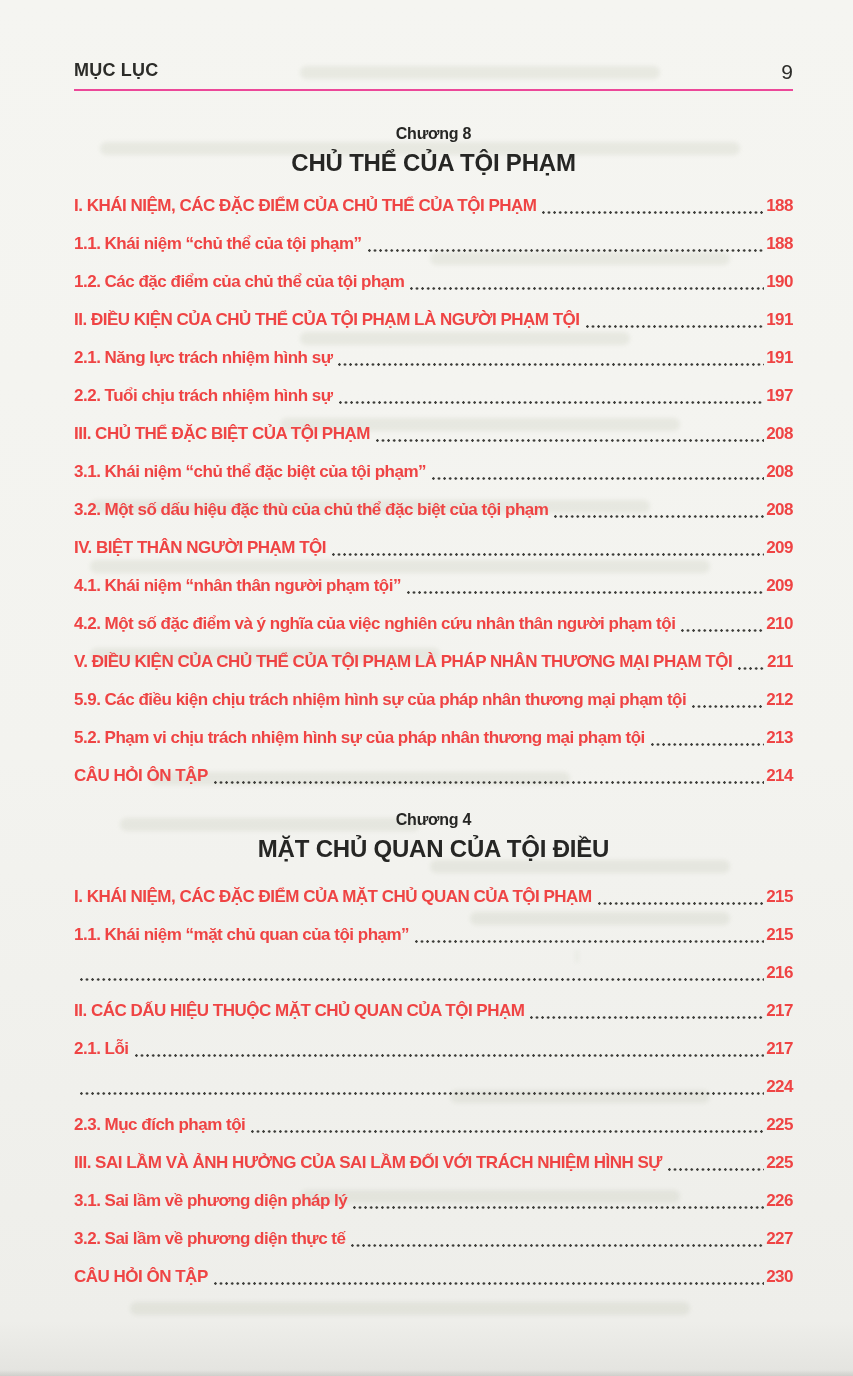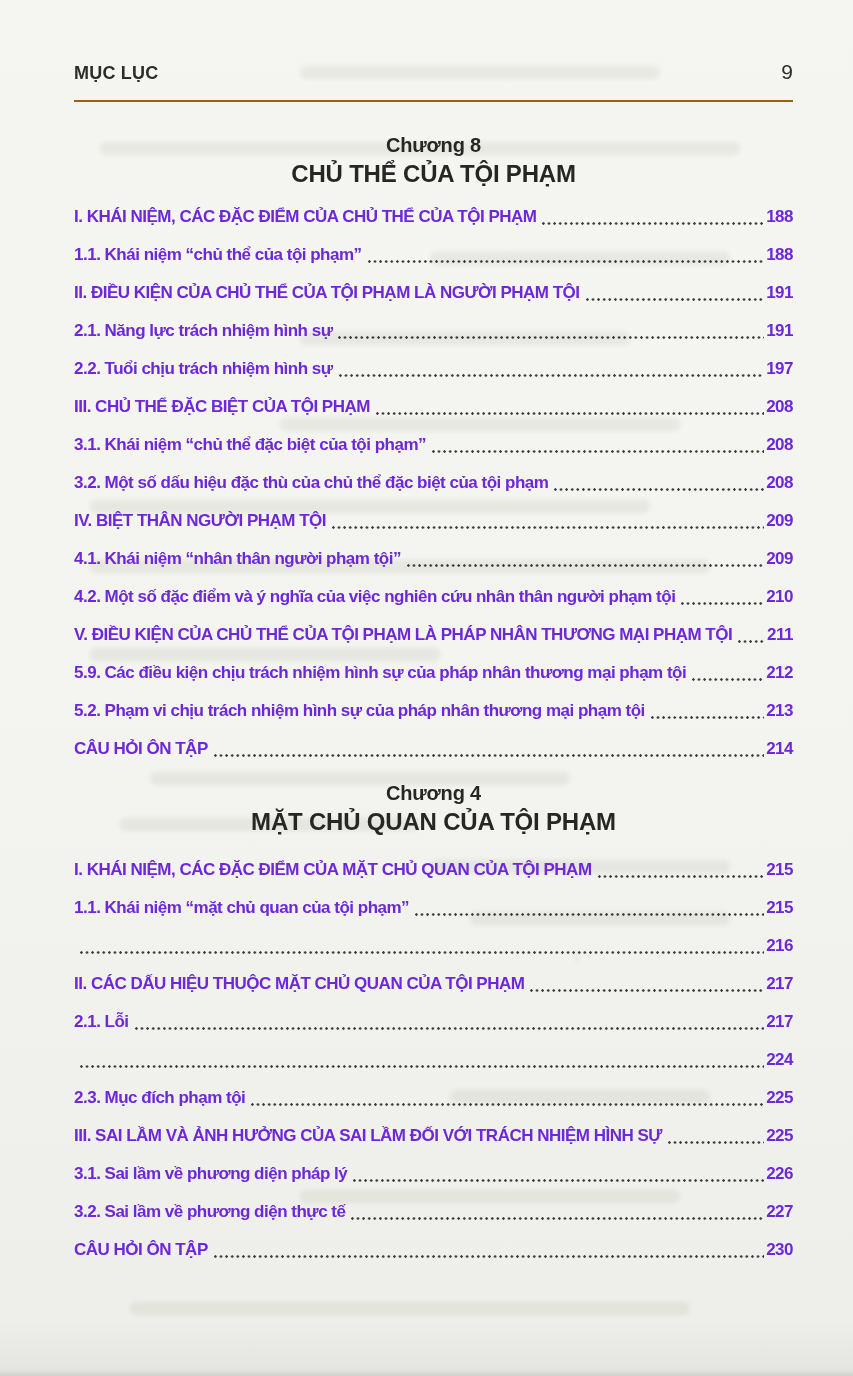--- a/index.html
+++ b/index.html
@@ -17,39 +17,39 @@
     position: absolute; height: 13px; border-radius: 7px;
     background: rgba(148, 154, 122, 0.13); filter: blur(2px);
   }
   .crease {
     position: absolute; width: 2px; height: 300px; left: 576px; top: 950px;
     background: rgba(60,60,55,0.06); filter: blur(1px); border-radius: 2px;
   }
   .sheet { position: absolute; inset: 0; z-index: 1; padding: 60px 60px 0 74px; box-sizing: border-box; }
 
   .page-header {
-    display: flex; justify-content: space-between; align-items: flex-end;
-    border-bottom: 2px solid #a16207; padding-bottom: 16px;
+    display: flex; justify-content: space-between; align-items: flex-start;
+    border-bottom: 2px solid #ec4899; padding-bottom: 5px;
   }
   .header-label { font-size: 18px; font-weight: 700; letter-spacing: 0.2px; color: #2c2c29; }
   .header-page  { font-size: 21px; font-weight: 400; color: #2c2c29; }
 
   .chapter-head { text-align: center; }
   .chapter-head.c8 { margin-top: 30px; }
   .chapter-head.c9 { margin-top: 12px; }
-  .kicker { font-size: 20px; font-weight: 700; line-height: 26px; letter-spacing: -0.2px; margin-top: 9px; }
+  .kicker { font-size: 16px; font-weight: 700; line-height: 26px; letter-spacing: -0.2px; margin-top: 9px; }
   .chapter-title { font-size: 24px; font-weight: 700; line-height: 31px; letter-spacing: -0.2px; }
 
   .toc { margin-top: 9px; }
   .toc.c9 { margin-top: 14px; }
   .entry {
     display: flex; align-items: baseline;
     height: 38px; line-height: 38px;
     font-size: 17px; font-weight: 700; letter-spacing: -0.5px;
-    color: #6d28d9;
+    color: #ef4444;
   }
   .entry .lbl { white-space: nowrap; }
   .entry .dots {
     flex: 1; align-self: stretch; margin: 0 2px 0 6px; min-width: 10px;
     background-image: radial-gradient(circle at 1.4px 1.6px, #3d3d39 1.12px, rgba(0,0,0,0) 1.5px);
     background-size: 5.6px 3.2px;
     background-repeat: repeat-x;
     background-position: left bottom 11px;
   }
   .entry .pg { white-space: nowrap; font-weight: 700; }
@@ -97,20 +97,25 @@
         <span class="lbl">I. KHÁI NIỆM, CÁC ĐẶC ĐIỂM CỦA CHỦ THỂ CỦA TỘI PHẠM</span>
         <span class="dots"></span>
         <span class="pg">188</span>
       </div>
     <div class="entry">
         <span class="lbl">1.1. Khái niệm “chủ thể của tội phạm”</span>
         <span class="dots"></span>
         <span class="pg">188</span>
       </div>
     <div class="entry">
+        <span class="lbl">1.2. Các đặc điểm của chủ thể của tội phạm</span>
+        <span class="dots"></span>
+        <span class="pg">190</span>
+      </div>
+    <div class="entry">
         <span class="lbl">II. ĐIỀU KIỆN CỦA CHỦ THỂ CỦA TỘI PHẠM LÀ NGƯỜI PHẠM TỘI</span>
         <span class="dots"></span>
         <span class="pg">191</span>
       </div>
     <div class="entry">
         <span class="lbl">2.1. Năng lực trách nhiệm hình sự</span>
         <span class="dots"></span>
         <span class="pg">191</span>
       </div>
     <div class="entry">
@@ -165,21 +170,21 @@
       </div>
     <div class="entry">
         <span class="lbl">CÂU HỎI ÔN TẬP</span>
         <span class="dots"></span>
         <span class="pg">214</span>
       </div>
   </div>
 
   <div class="chapter-head c9">
     <div class="kicker">Chương 4</div>
-    <div class="chapter-title">MẶT CHỦ QUAN CỦA TỘI PHẠM</div>
+    <div class="chapter-title">MẶT CHỦ QUAN CỦA TỘI ĐIỀU</div>
   </div>
 
   <div class="toc c9">
     <div class="entry">
         <span class="lbl">I. KHÁI NIỆM, CÁC ĐẶC ĐIỂM CỦA MẶT CHỦ QUAN CỦA TỘI PHẠM</span>
         <span class="dots"></span>
         <span class="pg">215</span>
       </div>
     <div class="entry">
         <span class="lbl">1.1. Khái niệm “mặt chủ quan của tội phạm”</span>

